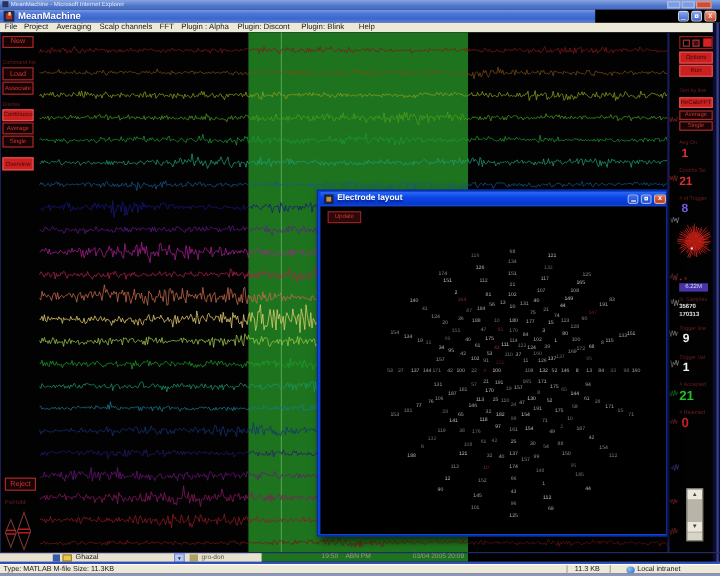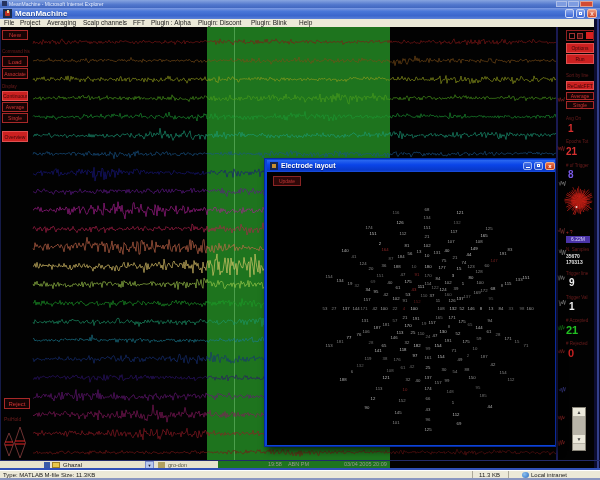--- a/index.html
+++ b/index.html
@@ -13,21 +13,21 @@
 <body>
 
 <div class="abs" style="left:0;top:0;width:600px;height:8px;background:linear-gradient(180deg,#87a5e0,#5076cc 60%,#4268c0);">
  <div class="abs" style="left:2px;top:1px;width:5px;height:5px;background:#25335f;"></div>
  <div class="abs" style="left:9px;top:2px;width:130px;height:4px;color:#e8eefc;font-size:5px;line-height:4px;white-space:nowrap;">MeanMachine - Microsoft Internet Explorer</div>
  <div class="abs" style="left:556px;top:1px;width:11px;height:6px;background:#7e9ce0;border:1px solid #aebfe8;"></div>
  <div class="abs" style="left:568px;top:1px;width:11px;height:6px;background:#7e9ce0;border:1px solid #aebfe8;"></div>
  <div class="abs" style="left:580px;top:1px;width:13px;height:6px;background:#d24b33;border:1px solid #e0a090;"></div>
 </div>
 
-<div class="abs" style="left:0;top:8px;width:600px;height:11px;background:linear-gradient(180deg,#7d9be2 0%,#4a77d8 30%,#3b66cc 70%,#5c82d8 100%);">
+<div class="abs" style="left:0;top:8px;width:496px;height:11px;background:linear-gradient(180deg,#7d9be2 0%,#4a77d8 30%,#3b66cc 70%,#5c82d8 100%);">
  <div class="abs" style="left:3px;top:1px;width:9px;height:9px;background:#1a2a48;">
   <div class="abs" style="left:2px;top:2px;width:5px;height:5px;background:#c03020;border-radius:1px;"></div>
   <div class="abs" style="left:4px;top:1px;width:2px;height:3px;background:#e8d090;"></div>
  </div>
  <div class="abs" style="left:15px;top:1px;color:#fff;font-size:8px;font-weight:bold;text-shadow:0 1px 1px #1a3a80;">MeanMachine</div>
  <div class="abs" style="left:565px;top:1px;width:9px;height:9px;background:linear-gradient(180deg,#88a6ec,#3c68d8);border:1px solid #c8d4f4;border-radius:2px;color:#fff;font-size:7px;line-height:7px;text-align:center;">_</div>
  <div class="abs" style="left:576px;top:1px;width:9px;height:9px;background:linear-gradient(180deg,#88a6ec,#3c68d8);border:1px solid #c8d4f4;border-radius:2px;">
       <div class="abs" style="left:2px;top:2px;width:3px;height:3px;border:1px solid #fff;"></div>
     </div>
  <div class="abs" style="left:587px;top:1px;width:10px;height:9px;background:linear-gradient(180deg,#ec9a80,#cc4428);border:1px solid #f0c0b0;border-radius:2px;color:#fff;font-size:7px;line-height:8px;text-align:center;">x</div>

